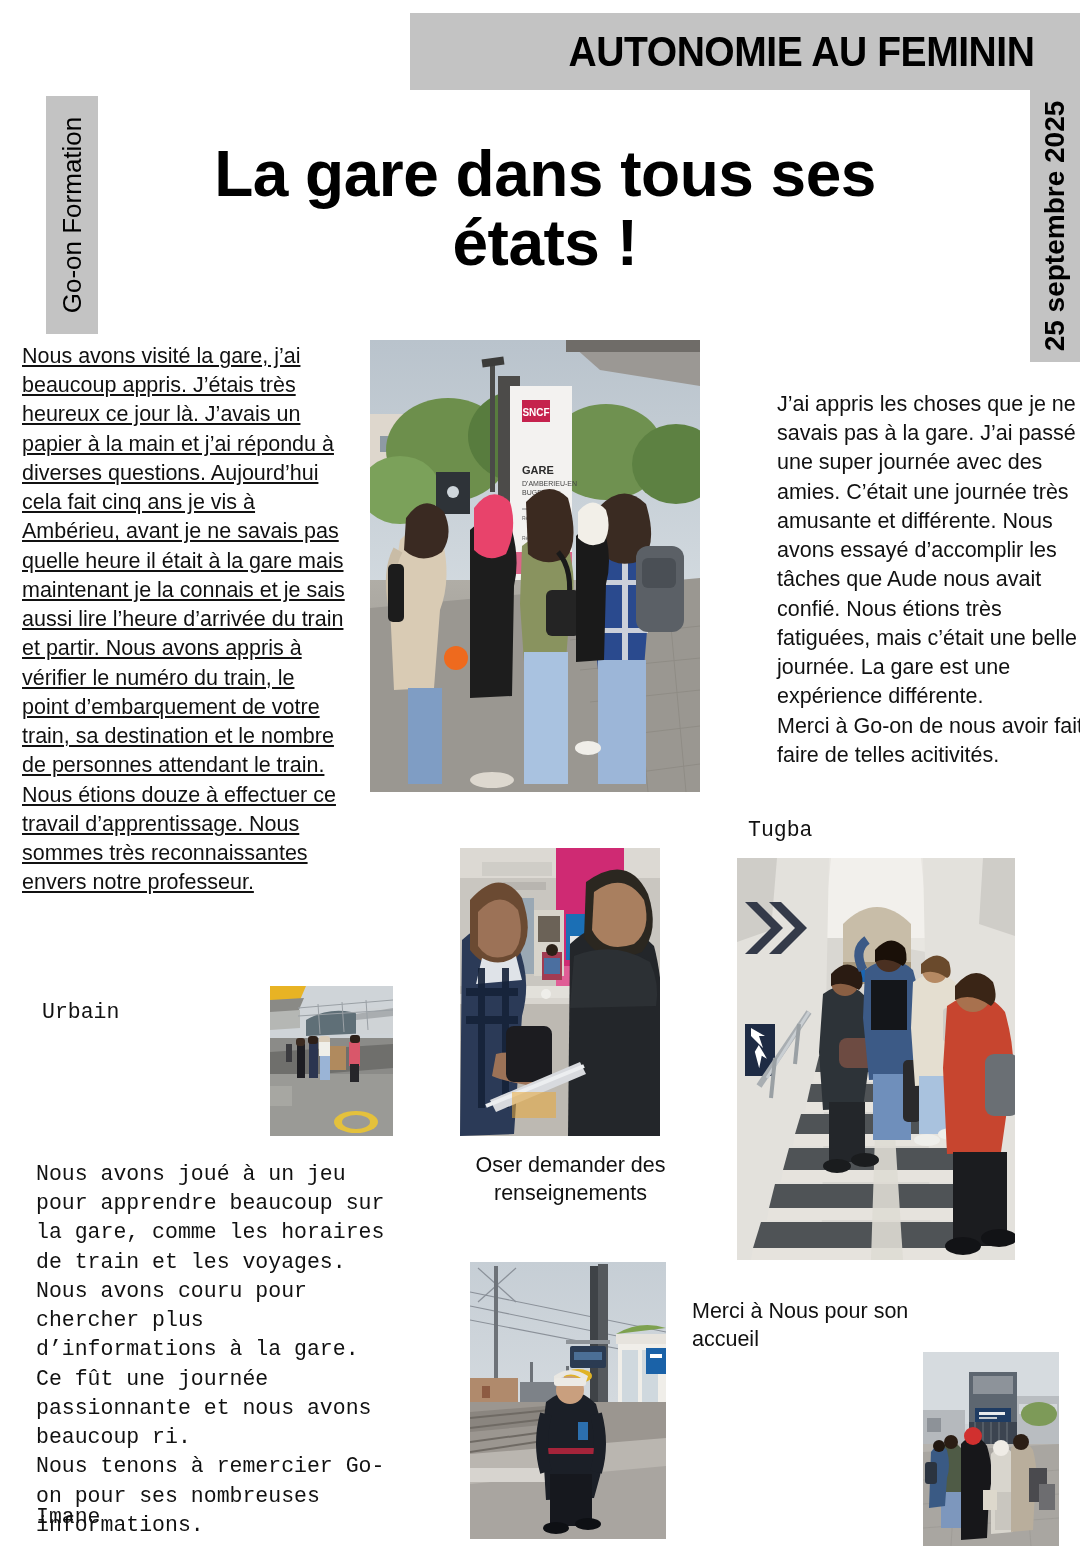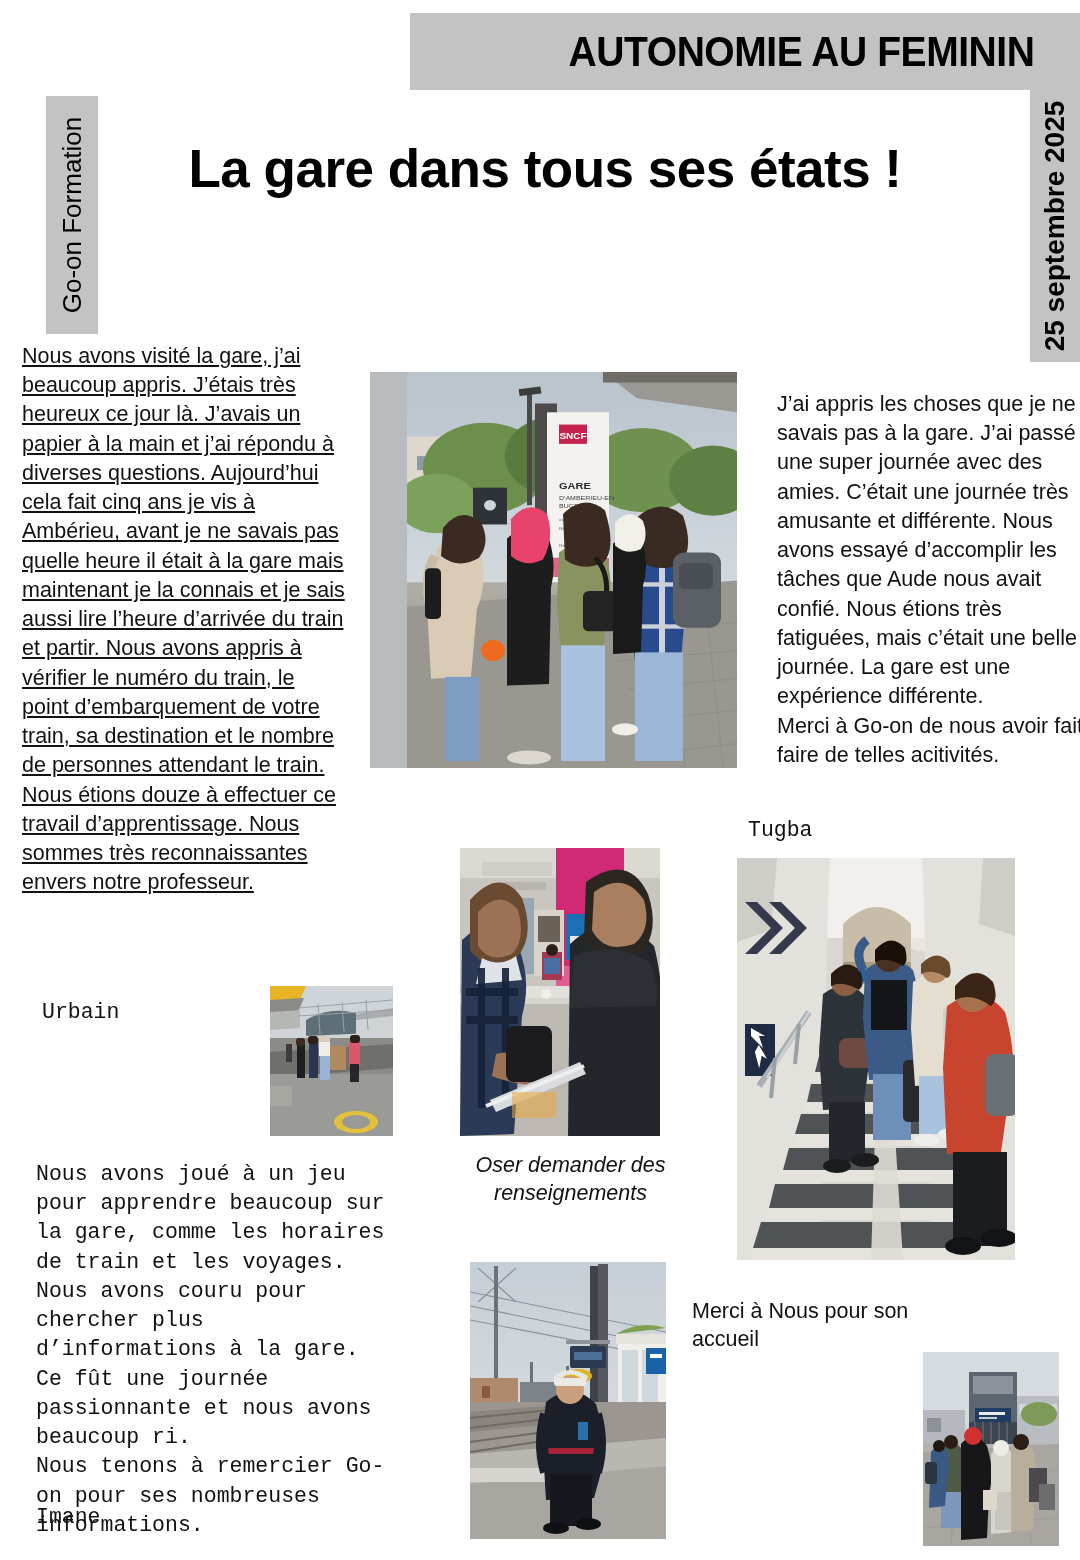--- a/index.html
+++ b/index.html
@@ -79,21 +79,21 @@
     color: #000;
   }
 
   
   .main-title {
     position: absolute;
     left: 150px;
     top: 140px;
     width: 790px;
     text-align: center;
-    font-size: 53px;
+    font-size: 64px;
     line-height: 1.08;
     font-weight: bold;
     color: #000;
     letter-spacing: -0.5px;
   }
 
   
   .body-text {
     position: absolute;
     font-size: 21.5px;
@@ -105,42 +105,42 @@
     font-size: 21.5px;
     color: #111;
     font-family: Liberation Mono, monospace;
   }
   .caption {
     position: absolute;
     font-size: 21.5px;
     line-height: 1.3;
     color: #111;
   }
-  .caption.center { text-align: center; font-style: italic; }
+  .caption.center { text-align: center; }
 
   .col-left-1  { left: 22px;  top: 342px;  width: 325px; text-decoration: underline; }
   .col-left-2  { left: 36px;  top: 1160px; width: 350px; font-family: Liberation Mono, monospace; }
   .col-right-1 { left: 777px; top: 390px;  width: 310px; }
 
   .sig-faharin { left: 42px;  top: 1000px; }
   .sig-imane   { left: 36px;  top: 1505px; }
   .sig-tugba   { left: 748px; top: 818px;  }
 
   .cap-oser  { left: 448px; top: 1152px; width: 245px; }
   .cap-karim { left: 692px; top: 1298px; width: 285px; }
 
   
   .photo {
     position: absolute;
     overflow: hidden;
     background: #b8bcbf;
   }
   .photo > svg { display: block; width: 100%; height: 100%; }
 
-  .photo-station   { left: 370px; top: 372px;  width: 330px; height: 396px; padding-left: 37px; }
+  .photo-station   { left: 370px; top: 340px;  width: 330px; height: 452px; }
   .photo-platform  { left: 270px; top: 986px;  width: 123px; height: 150px; }
   .photo-asking    { left: 460px; top: 848px;  width: 200px; height: 288px; }
   .photo-stairs    { left: 737px; top: 858px;  width: 278px; height: 402px; }
   .photo-agent     { left: 470px; top: 1262px; width: 196px; height: 277px; }
   .photo-group     { left: 923px; top: 1352px; width: 136px; height: 194px; }
 </style>
 </head>
 <body>
 
 <div class="header-banner">

